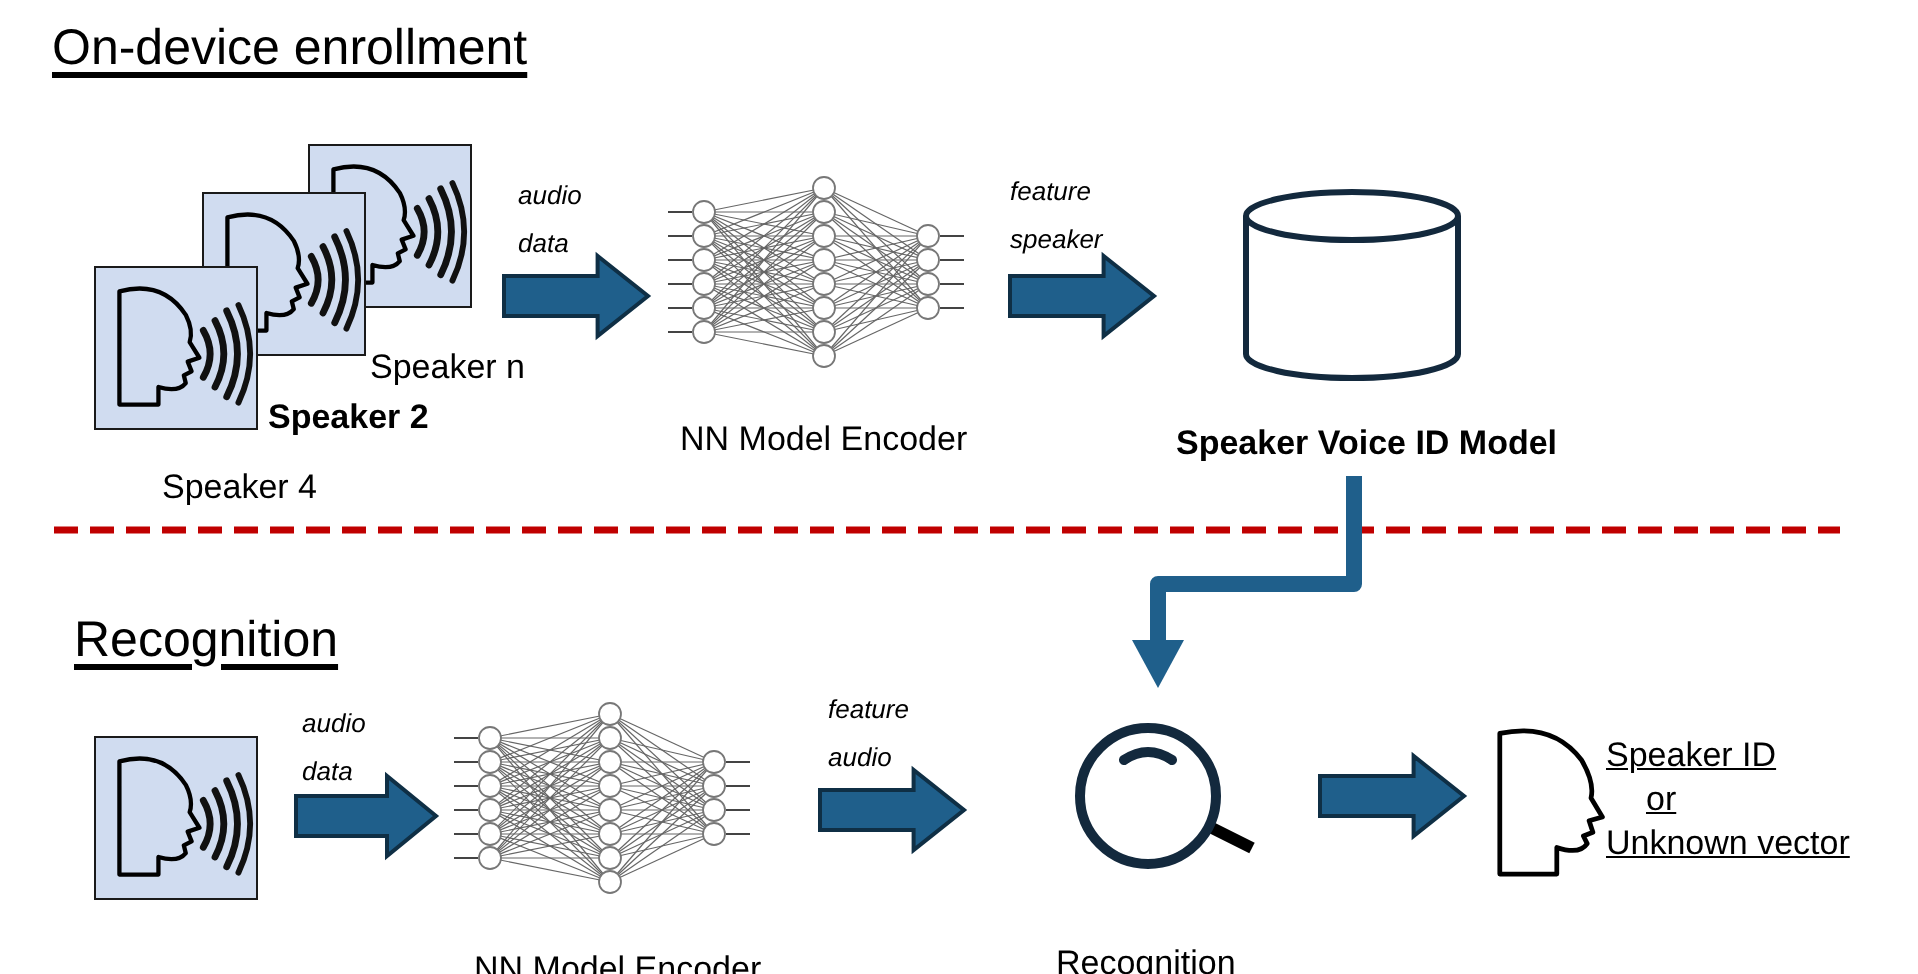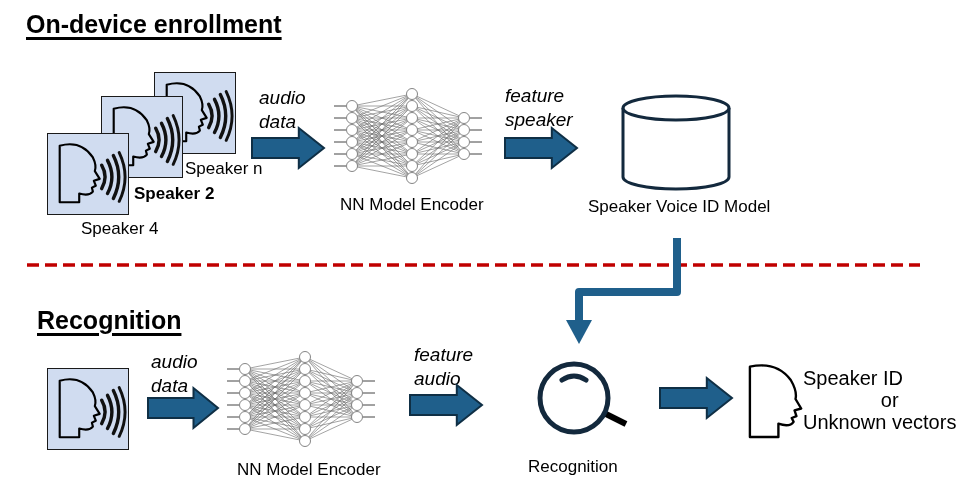--- a/index.html
+++ b/index.html
@@ -1,27 +1,27 @@
 <!DOCTYPE html>
 <html><head>
 <meta charset="utf-8">
 <style>
   html, body { margin:0; padding:0; background:#ffffff; }
   body { width:959px; height:487px; position:relative; overflow:hidden;
          font-family: "Liberation Sans", sans-serif; color:#000; }
   .abs { position:absolute; }
-  .heading { font-weight:bold; font-size:25px; text-decoration:underline;
+  .heading { font-weight:normal; font-size:25px; text-decoration:underline;
              text-decoration-thickness:3px; text-underline-offset:4px; white-space:nowrap; }
-  .label { font-size:17px; white-space:nowrap; }
-  .ital { font-style:italic; font-size:19px; line-height:24px; white-space:nowrap; }
+  .label { font-size:17px; white-space:nowrap;margin-top:15px; }
+  .ital { font-style:italic; font-size:13px; line-height:24px; white-space:nowrap; }
   .spk-card { position:absolute; width:82px; height:82px; background:#d0dcf0;
               border:1.5px solid #1a1a1a; box-sizing:border-box; }
   .spk-card svg { width:100%; height:100%; display:block; }
   svg.full { position:absolute; left:0; top:0; }
-  .twoline { font-size:20px; line-height:22px; white-space:nowrap; }
+  .twoline { font-size:17px; line-height:22px; white-space:nowrap;text-decoration:underline; }
 </style>
 </head>
 <body>
 
 <div class="abs heading" style="left:26px; top:10px;">On-device enrollment</div>
 <div class="abs heading" style="left:37px; top:306px;">Recognition</div>
 
 <div class="spk-card" style="left:154px; top:72px;">
   <svg viewBox="0 0 82 82" class="head-icon">
       <path d="M12 68 L12 12 Q34 6 46 24 Q50 32 48 38 L53 46 L47 48 L49 53 L45 55 L46 59 Q42 64 32 61 L32 70 L12 70 Z" fill="none" stroke="#000" stroke-width="2.2" stroke-linejoin="round"></path>
@@ -55,21 +55,21 @@
 
 <div class="abs ital" style="left:259px; top:86px;">
   <div>audio</div>
   <div>data</div>
 </div>
 <div class="abs label" style="left:340px; top:195px;">NN Model Encoder</div>
 <div class="abs ital" style="left:505px; top:84px;">
   <div>feature</div>
   <div>speaker</div>
 </div>
-<div class="abs label" style="left:588px; top:197px;">Speaker Voice ID Model</div>
+<div class="abs label" style="left:588px; top:197px;font-weight:bold;">Speaker Voice ID Model</div>
 
 <div class="spk-card" style="left:47px; top:368px;">
   <svg viewBox="0 0 82 82" class="head-icon">
       <path d="M12 68 L12 12 Q34 6 46 24 Q50 32 48 38 L53 46 L47 48 L49 53 L45 55 L46 59 Q42 64 32 61 L32 70 L12 70 Z" fill="none" stroke="#000" stroke-width="2.2" stroke-linejoin="round"></path>
       <path d="M55 32 Q62 44 55 56" fill="none" stroke="#111" stroke-width="3.5" stroke-linecap="round"></path>
       <path d="M61 27 Q70 44 61 61" fill="none" stroke="#111" stroke-width="3.5" stroke-linecap="round"></path>
       <path d="M67 22 Q78 44 67 66" fill="none" stroke="#111" stroke-width="3.5" stroke-linecap="round"></path>
       <path d="M73 19 Q85 44 73 69" fill="none" stroke="#111" stroke-width="3" stroke-linecap="round"></path>
     </svg>
 </div>
@@ -78,22 +78,22 @@
   <div>data</div>
 </div>
 <div class="abs label" style="left:237px; top:460px;">NN Model Encoder</div>
 <div class="abs ital" style="left:414px; top:343px;">
   <div>feature</div>
   <div>audio</div>
 </div>
 <div class="abs label" style="left:528px; top:457px;">Recognition</div>
 <div class="abs twoline" style="left:803px; top:367px;">
   <div>Speaker ID</div>
-  <div style="padding-left:20px;text-align:center;">or</div>
-  <div>Unknown vectors</div>
+  <div style="padding-left:20px;">or</div>
+  <div>Unknown vector</div>
 </div>
 
 <svg class="full" width="959" height="487" viewBox="0 0 959 487">
 
   <line x1="27" y1="265" x2="920" y2="265" stroke="#c00000" stroke-width="3.5" stroke-dasharray="12,6"></line>
 
   <g id="arrows">
       <polygon points="252,138 298.8,138 298.8,128 324,148 298.8,168 298.8,158 252,158" fill="#1f5f8b" stroke="#0f2f45" stroke-width="2"></polygon>
       <polygon points="505,138 551.8,138 551.8,128 577,148 551.8,168 551.8,158 505,158" fill="#1f5f8b" stroke="#0f2f45" stroke-width="2"></polygon>
       <polygon points="148,398 193.5,398 193.5,388 218,408 193.5,428 193.5,418 148,418" fill="#1f5f8b" stroke="#0f2f45" stroke-width="2"></polygon>

